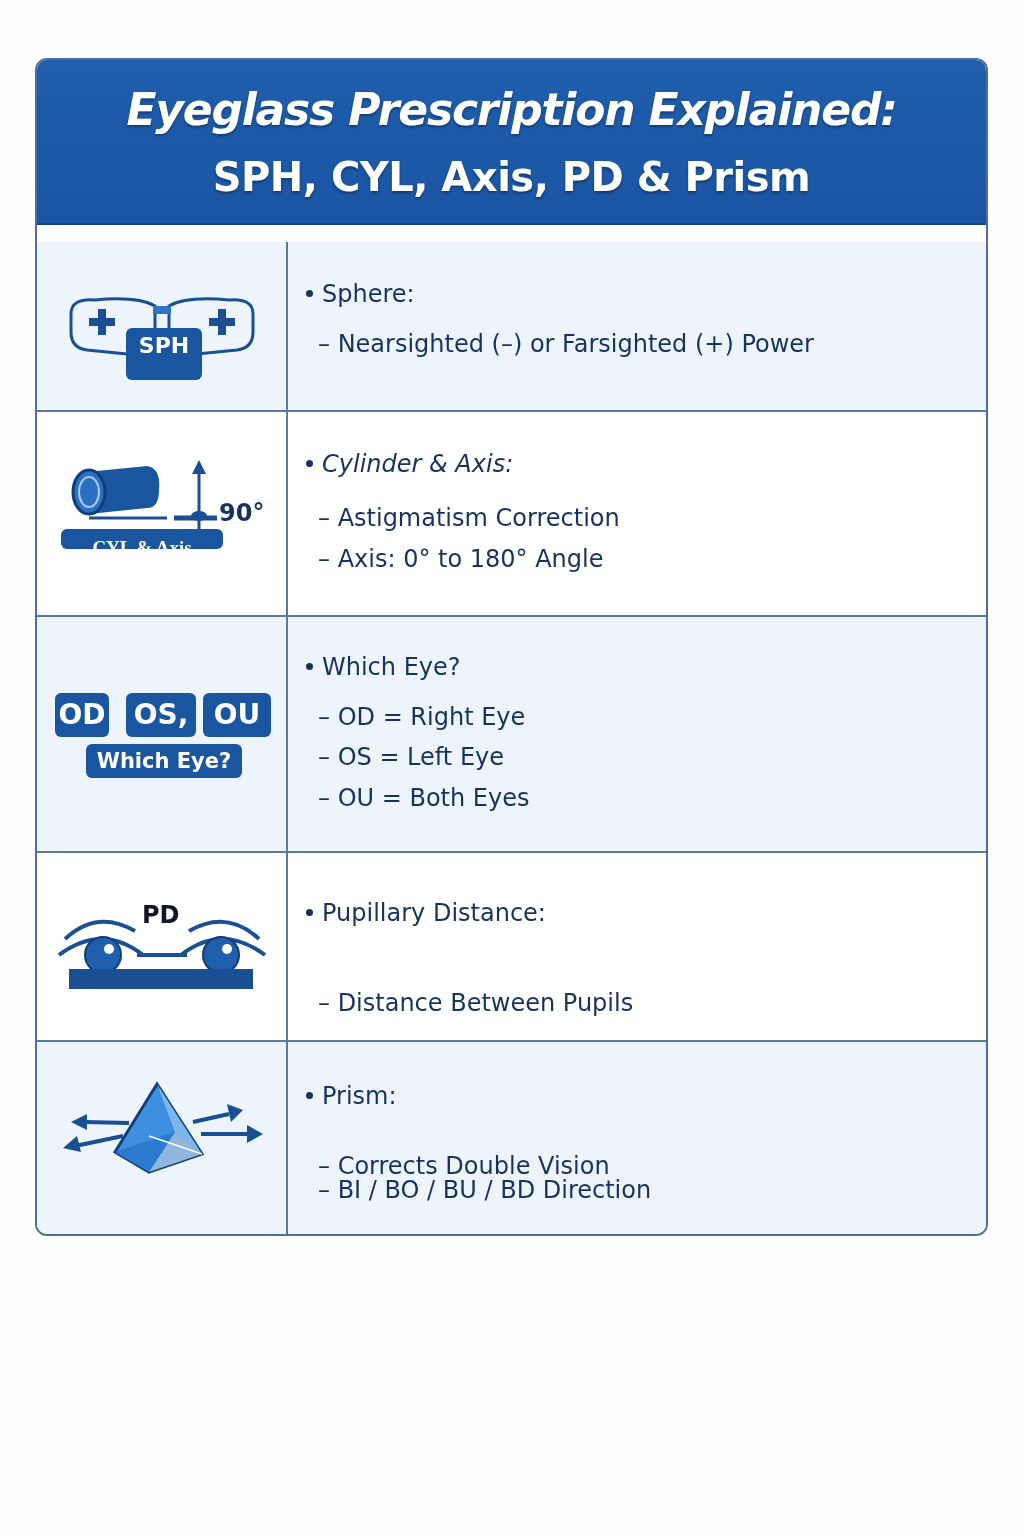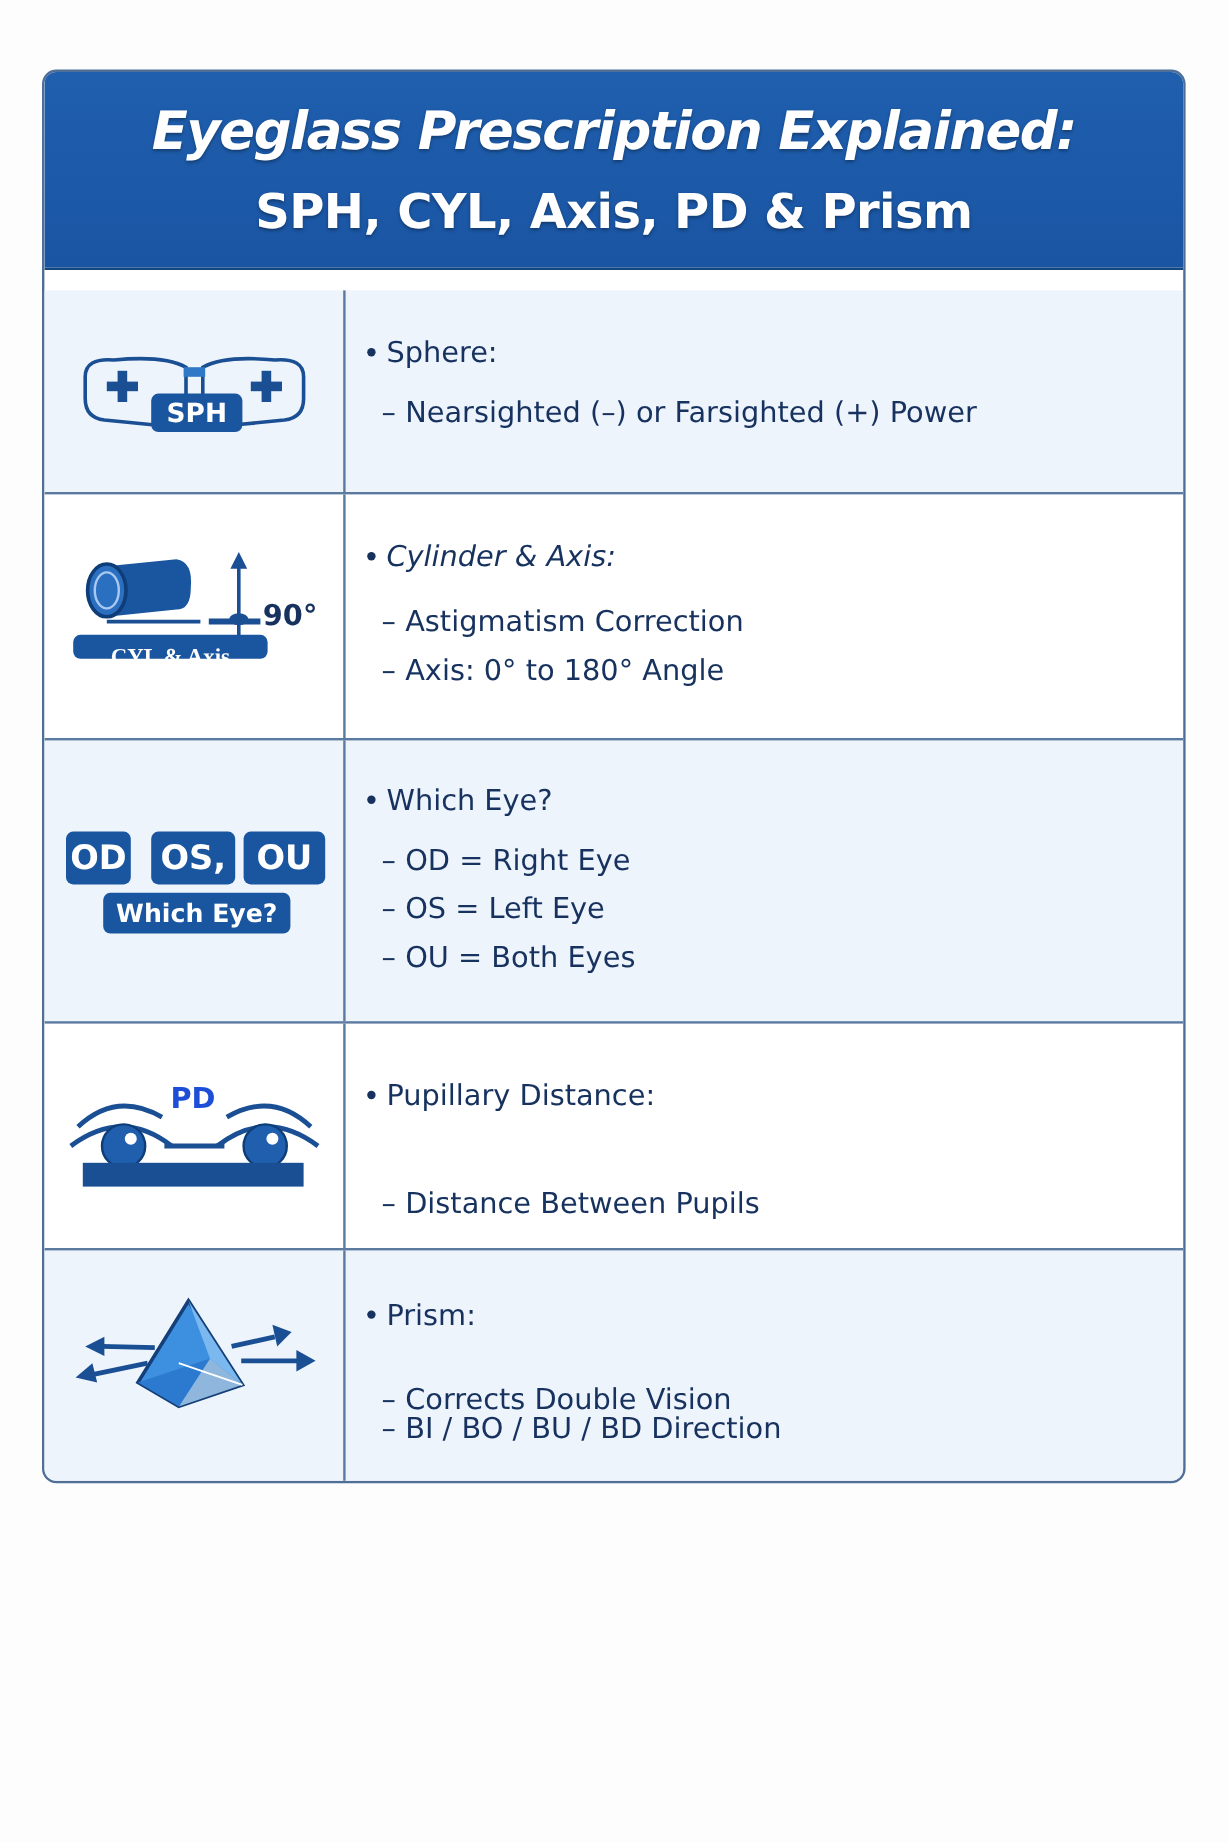--- a/index.html
+++ b/index.html
@@ -40,21 +40,21 @@
     <div class="icon-cell">
       <svg style="left:30px;top:50px;" width="190" height="75" viewBox="0 0 190 75">
         <path d="M4,22 Q4,6 28,8 Q70,4 88,14 L88,42 Q86,62 60,62 L20,58 Q4,56 4,40 Z" fill="none" stroke="#1a4f94" stroke-width="3"></path>
         <path d="M186,22 Q186,6 162,8 Q120,4 102,14 L102,42 Q104,62 130,62 L170,58 Q186,56 186,40 Z" fill="none" stroke="#1a4f94" stroke-width="3"></path>
         <rect x="86" y="14" width="18" height="8" fill="#2f78c8"></rect>
         <rect x="22" y="26" width="26" height="8" fill="#1a4f94"></rect>
           <rect x="31" y="17" width="8" height="26" fill="#1a4f94"></rect>
         <rect x="142" y="26" width="26" height="8" fill="#1a4f94"></rect>
           <rect x="151" y="17" width="8" height="26" fill="#1a4f94"></rect>
       </svg>
-      <div class="badge" style="left:89px;top:86px;width:76px;height:32px;line-height:36px;font-size:22px;">SPH</div>
+      <div class="badge" style="left:89px;top:86px;width:76px;height:52px;line-height:36px;font-size:22px;">SPH</div>
     </div>
     <div class="text-cell">
       <div class="heading" style="top:38px;"><span class="dot"></span><span>Sphere:</span></div>
       <div class="sub" style="top:88px;">– Nearsighted (–) or Farsighted (+) Power</div>
     </div>
   </div>
 
   <div class="row plain" style="top:350px;height:205px;">
     <div class="icon-cell">
       <svg style="left:30px;top:48px;" width="210" height="70" viewBox="0 0 210 70">
@@ -99,21 +99,21 @@
         <path d="M132,22 Q170,0 202,30" fill="none" stroke="#1a4f94" stroke-width="4"></path>
         <path d="M2,46 Q45,14 86,46" fill="none" stroke="#1a4f94" stroke-width="4"></path>
         <path d="M124,46 Q165,14 208,46" fill="none" stroke="#1a4f94" stroke-width="4"></path>
         <line x1="80" y1="46" x2="130" y2="46" stroke="#1a4f94" stroke-width="4"></line>
         <circle cx="46" cy="46" r="18" fill="#1f5fae" stroke="#0f3d78" stroke-width="2"></circle>
         <circle cx="52" cy="40" r="5" fill="#fff"></circle>
         <circle cx="164" cy="46" r="18" fill="#1f5fae" stroke="#0f3d78" stroke-width="2"></circle>
         <circle cx="170" cy="40" r="5" fill="#fff"></circle>
         <rect x="12" y="60" width="184" height="20" fill="#1a4f94"></rect>
       </svg>
-      <div style="position:absolute;left:105px;top:48px;font-size:24px;font-weight:bold;color:#1d4ed8;">PD</div>
+      <div style="position:absolute;left:105px;top:48px;font-size:24px;font-weight:bold;color:#0f172a;">PD</div>
     </div>
     <div class="text-cell">
       <div class="heading" style="top:46px;"><span class="dot"></span><span>Pupillary Distance:</span></div>
       <div class="sub" style="top:100px;margin-top:36px;">– Distance Between Pupils</div>
     </div>
   </div>
 
   <div class="row alt" style="top:980px;height:198px;">
     <div class="icon-cell">
       <svg style="left:20px;top:38px;" width="215" height="100" viewBox="0 0 215 100">

